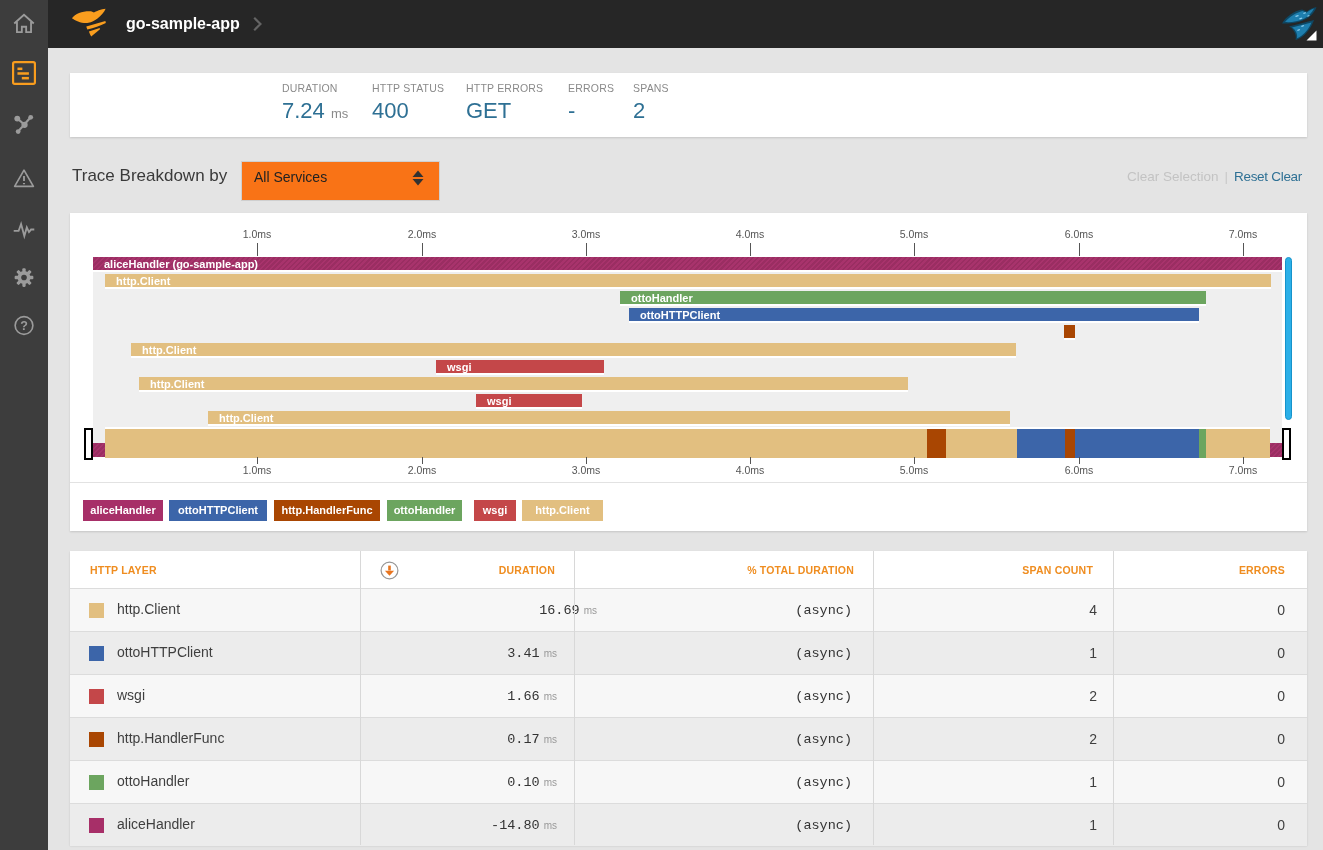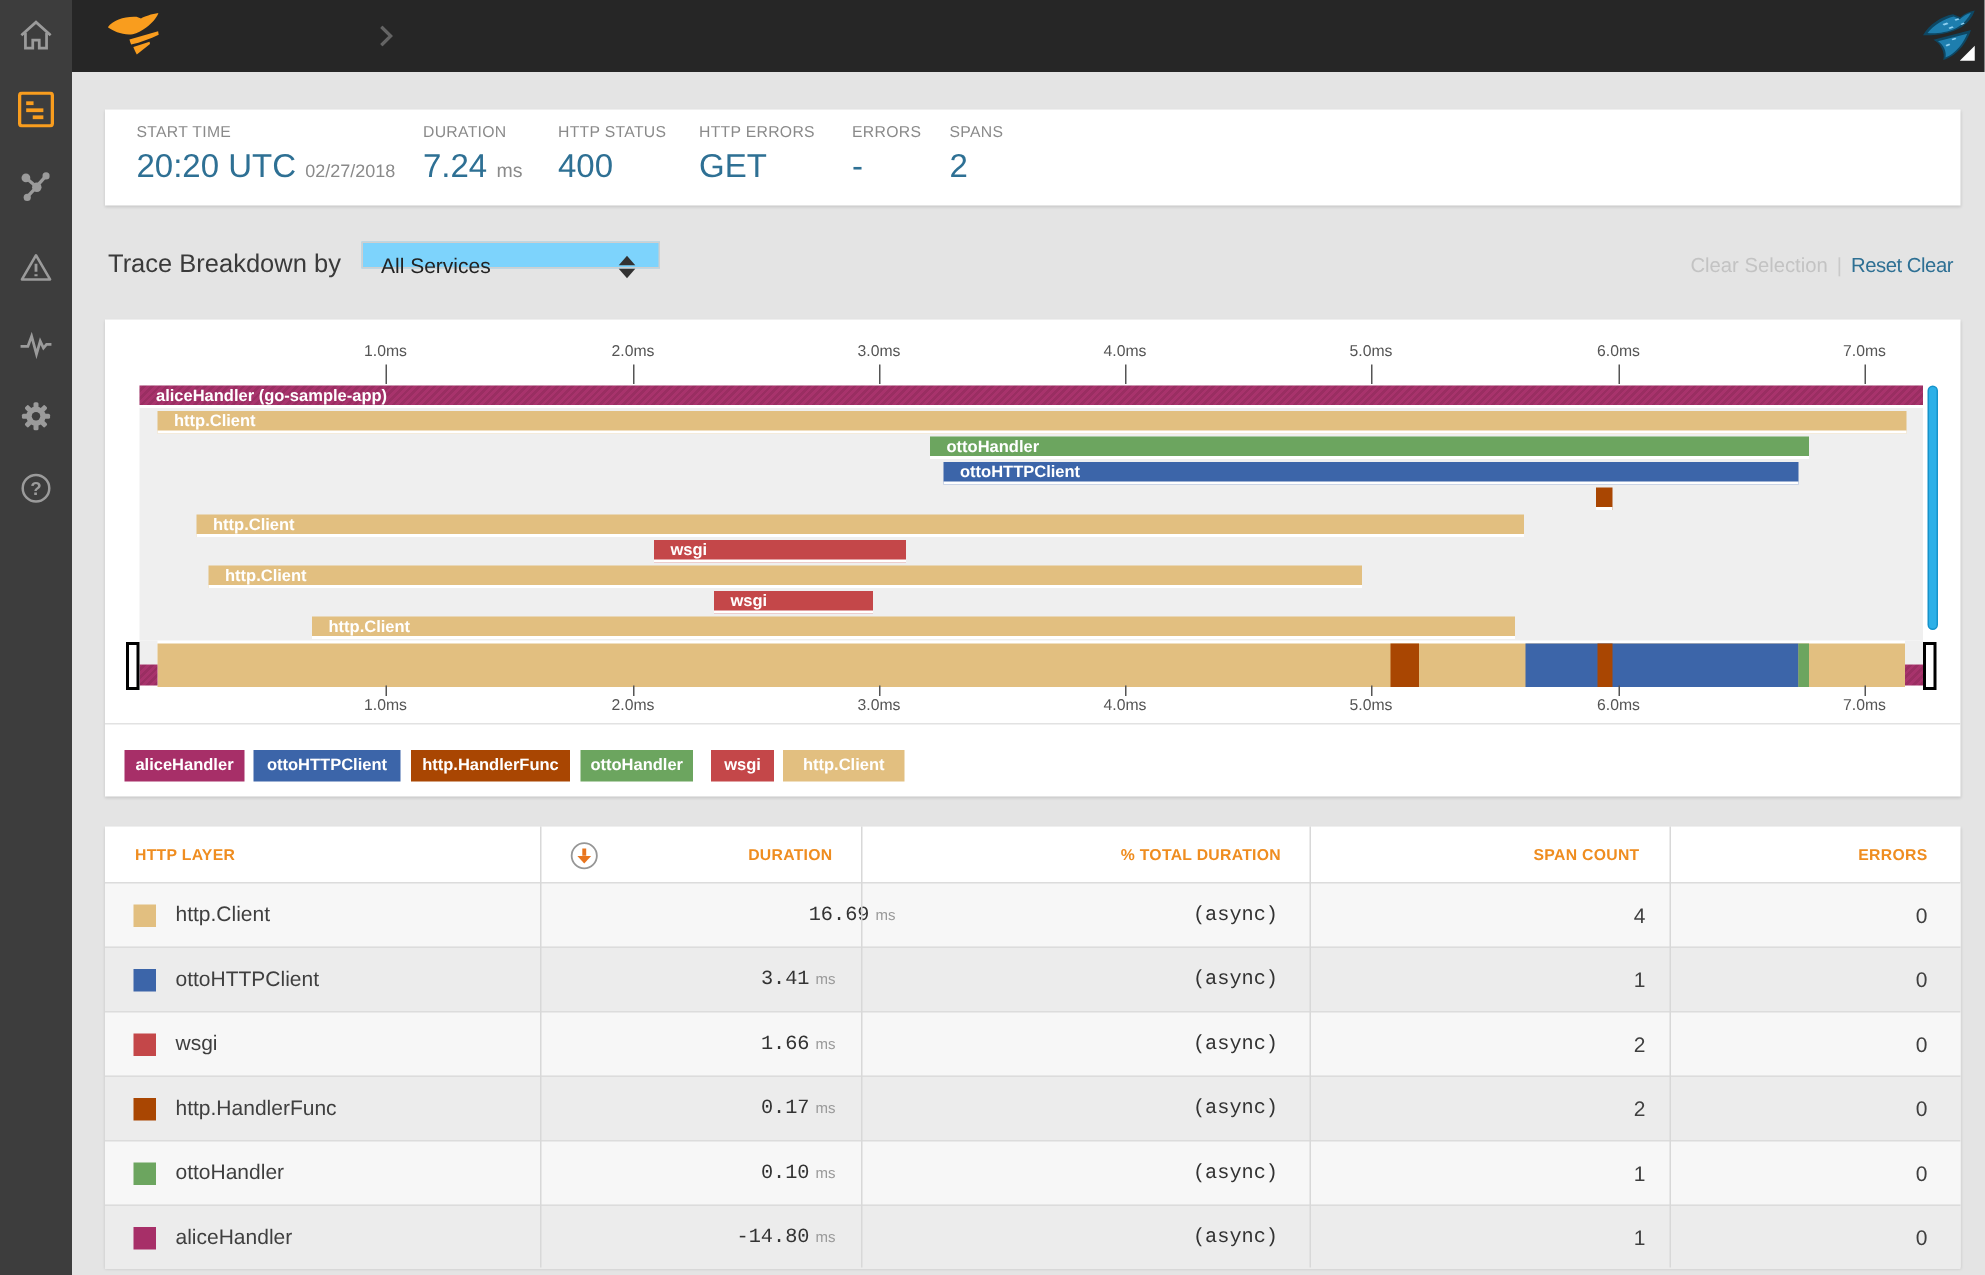--- a/index.html
+++ b/index.html
@@ -12,21 +12,21 @@
 .card { position:absolute; background:#fff; box-shadow:0 1px 2px rgba(0,0,0,0.14); }
 
 .stats { left:22px; top:25px; width:1237px; height:64px; }
 .stat { position:absolute; top:9px; }
 .stat .lb { font-size:10.5px; color:#8a8a8a; letter-spacing:0.2px; margin-bottom:4px; }
 .stat .vl { font-size:22px; color:#2e7094; white-space:nowrap; }
 .stat .vl .sub { font-size:12px; color:#8a8a8a; }
 .stat .vl .ms { font-size:13px; color:#8a8a8a; }
 
 .controls-label { position:absolute; left:24px; top:118px; font-size:17px; color:#3a3a3a; }
-.selectbox { position:absolute; left:193px; top:113px; width:199px; height:18px; background:#7dd3fc; border:1px solid #cfcfcf; font-size:14px; color:#222; line-height:30px; padding-left:12px; }
+.selectbox { position:absolute; left:193px; top:113px; width:199px; height:40px; background:#f97316; border:1px solid #cfcfcf; font-size:14px; color:#222; line-height:30px; padding-left:12px; }
 .caret { position:absolute; right:15px; top:8px; }
 .ctl-right { position:absolute; top:121px; right:21px; font-size:13.5px; }
 .ctl-right .dis { color:#c3c3c3; }
 .ctl-right .sep { color:#c9c9c9; padding:0 6px; }
 .ctl-right .act { color:#2e7094; letter-spacing:-0.3px; }
 
 .chartcard { left:22px; top:165px; width:1237px; height:318px; }
 .plot { position:absolute; left:23px; top:44px; width:1189px; height:170px; background:#efefef; }
 .axis-top-label,.axis-bot-label { position:absolute; width:60px; text-align:center; font-size:10.5px; color:#555; }
 .tick { position:absolute; width:1px; background:#555; }
@@ -57,20 +57,21 @@
 .msu { font-size:10px; color:#999; font-family:"Liberation Sans",sans-serif; }
 </style>
 </head>
 <body>
 <div class="topbar">
   <svg style="position:absolute;left:18px;top:4px" width="46" height="36" viewBox="0 0 46 36">
     <path fill="#f99d1e" d="M5.9,14.2 C9.5,9.2 17,6.8 25,7.2 L28,8.4 C29.5,7.2 35.5,5.2 39.6,4.7 C38.5,8 35,11.8 31.5,14.4 C28.5,16.6 25.5,18.2 22.5,18.8 C16.5,19.8 9.5,16.9 5.9,14.2 Z"></path>
     <path fill="#f99d1e" d="M20.3,22.4 L39.4,16.9 L39.8,19.1 C34,21.8 28,24.2 21.4,25.6 C20.9,24.5 20.5,23.4 20.3,22.4 Z"></path>
     <path fill="#f99d1e" d="M22.9,27.4 L33.7,23.9 L34,25.3 L25.2,32.4 C24.2,30.6 23.4,28.9 22.9,27.4 Z"></path>
   </svg>
+  <div class="crumb" style="left:78px;">go-sample-app</div>
   <svg style="position:absolute;left:205px;top:17px" width="9" height="14" viewBox="0 0 9 14">
       <polyline points="1.2,0.8 7.5,7 1.2,13.2" fill="none" stroke="#646464" stroke-width="2.2"></polyline>
     </svg>
   <svg style="position:absolute;right:5px;top:6px" width="37" height="35" viewBox="0 0 37 35">
     <path fill="#0e4763" d="M1,17.5 C5,10.5 13,5 21,3.5 L26,5.5 C28,3.5 32,1.5 35.5,1 C34,5.5 30,10.5 25,13 C20,15.5 15,16.8 10,17.2 C7,17.5 3.5,17.6 1,17.5 Z"></path>
     <path fill="#1e7eae" d="M4,16 C8,11 15,6.5 21.5,5 L25.5,6.8 C27.5,5 30.5,3.2 33,2.5 C31,6.5 27.5,10.5 23,12.8 C17,15.8 9,16.5 4,16 Z"></path>
     <path fill="#0e4763" d="M8,20.5 L33,14 C31,20 27,26.5 21.5,30.5 C19,32.3 16.5,33.5 14.5,34 C16,29.5 13,23 8,20.5 Z"></path>
     <path fill="#1e7eae" d="M11,21.5 L30.5,16.5 C28.5,21.5 25,26.5 20.5,29.8 C19,30.9 17.3,31.8 16,32.3 C16.8,28.5 14.8,23.8 11,21.5 Z"></path>
     <path fill="#8fd0f0" d="M14,10 l3,-1 1,1 -3,1 Z M22,7 l2.5,-0.8 0.8,0.8 -2.5,0.9 Z M18,12.5 l2.5,-1 1,0.9 -2.7,1 Z M26,10 l2,-1 0.8,0.7 -2,1 Z M16,24 l2.5,-1 0.7,1 -2.4,1 Z M20,20 l2.5,-0.9 0.8,0.9 -2.5,0.9 Z"></path>
     <polygon fill="#ffffff" points="25.5,34.5 35.5,34.5 35.5,24.5"></polygon>
@@ -116,24 +117,20 @@
     </g>
     <circle cx="12" cy="12" r="2.7" fill="#3d3d3d"></circle>
   </svg>
   <svg class="ic" style="top:313px" width="25" height="25" viewBox="0 0 24 24">
     <circle cx="12" cy="12" r="8.5" fill="none" stroke="#9b9b9b" stroke-width="1.6"></circle>
     <text x="12" y="16.4" text-anchor="middle" font-family="Liberation Sans" font-size="12" font-weight="bold" fill="#9b9b9b">?</text>
   </svg>
 </div>
 <div class="main">
   <div class="card stats">
-    <div class="stat" style="left:21px">
-        <div class="lb">START TIME</div>
-        <div class="vl">20:20 UTC <span class="sub">02/27/2018</span></div>
-      </div>
     <div class="stat" style="left:212px">
         <div class="lb">DURATION</div>
         <div class="vl">7.24 <span class="ms">ms</span></div>
       </div>
     <div class="stat" style="left:302px">
         <div class="lb">HTTP STATUS</div>
         <div class="vl">400</div>
       </div>
     <div class="stat" style="left:396px">
         <div class="lb">HTTP ERRORS</div>

